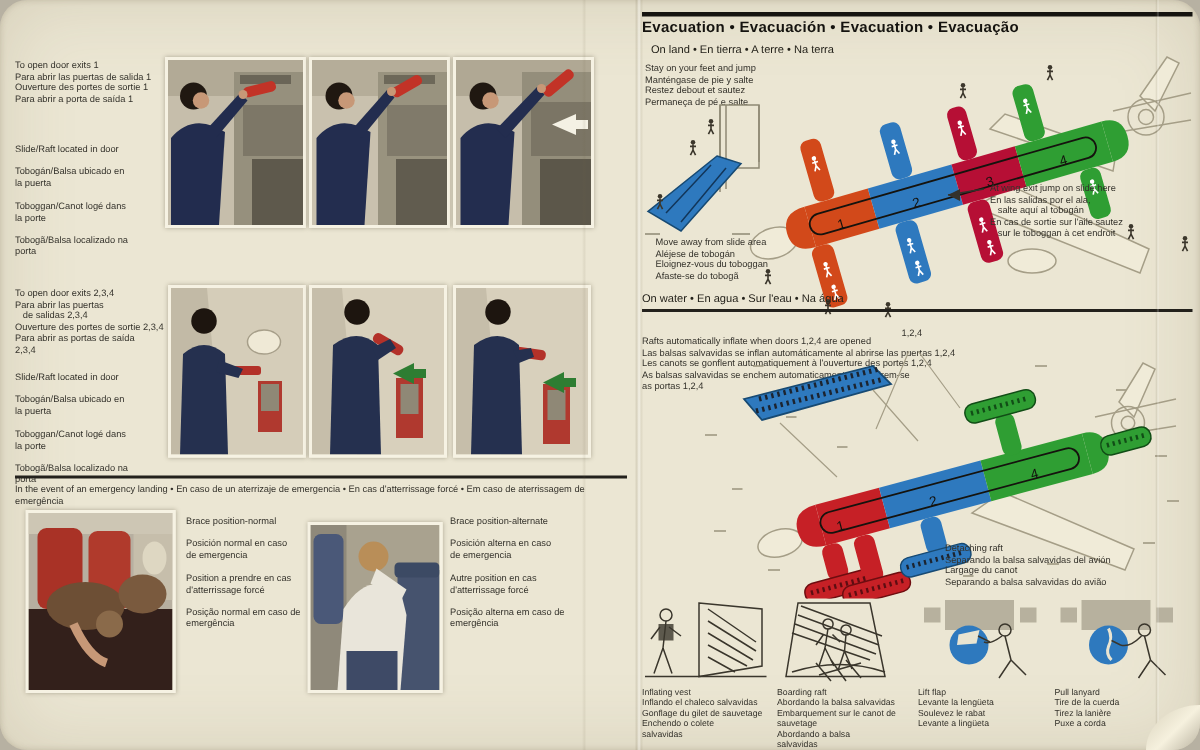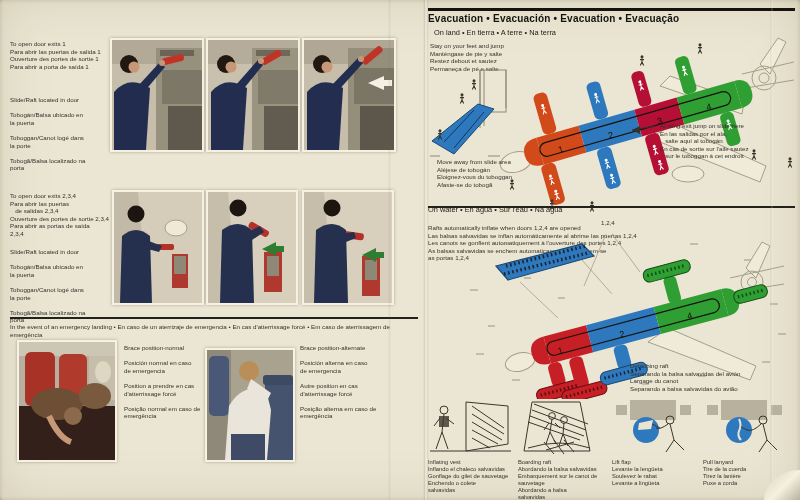--- a/index.html
+++ b/index.html
@@ -1,17 +1,17 @@
 <!DOCTYPE html>
 <html><head>
 <meta charset="utf-8">
 <style>
   html,body{margin:0;padding:0;background:#b7b1a2;font-family:"Liberation Sans",sans-serif;}
   #stage{position:relative;width:800px;height:500px;overflow:hidden;}
-  .card{position:absolute;inset:0;background:#ebe6d3;border-radius:4px;
+  .card{position:absolute;inset:0;background:#ebe6d3;border-radius:18px;
         box-shadow:inset 0 0 50px rgba(140,128,95,.22), inset 0 0 4px rgba(90,80,55,.25);overflow:hidden;}
   .crease{position:absolute;top:0;height:100%;pointer-events:none;}
   .crease.main{left:423px;width:6px;background:linear-gradient(90deg,rgba(110,100,72,0),rgba(110,100,72,.16),rgba(255,255,255,.4),rgba(110,100,72,.10),rgba(110,100,72,0));}
   .crease.faint{left:388px;width:3px;background:linear-gradient(90deg,rgba(110,100,72,0),rgba(110,100,72,.10),rgba(110,100,72,0));}
   .crease.right{left:770px;width:3px;background:linear-gradient(90deg,rgba(110,100,72,0),rgba(110,100,72,.12),rgba(255,255,255,.25),rgba(110,100,72,0));}
   .curl{position:absolute;right:0;bottom:0;width:36px;height:30px;
         background:linear-gradient(315deg,#b9b2a0 0%,#f6f1de 45%,#e2dcc7 80%,rgba(226,220,199,0) 100%);
         border-top-left-radius:100% 100%;}
   .t{position:absolute;color:#34322b;font-size:6.2px;line-height:7.6px;white-space:pre-line;}
   .tw{white-space:pre-wrap;}
@@ -319,21 +319,21 @@
 Aléjese de tobogán
 Eloignez-vous du toboggan
 Afaste-se do tobogã</div>
       <div class="t tw" style="left:660px;top:122px;width:135px">At wing exit jump on slide here
 En las salidas por el ala,
    salte aquí al tobogán
 En cas de sortie sur l'aile sautez
    sur le toboggan à cet endroit</div>
 
       <div class="rule" style="left:428px;top:206px;width:367px;height:2px"></div>
-      <div class="h2" style="left:428px;top:205px">On water • En agua • Sur l'eau • Na água</div>
+      <div class="h2" style="left:428px;top:194px">On water • En agua • Sur l'eau • Na água</div>
       <div class="t" style="left:428px;top:224px;width:260px">Rafts automatically inflate when doors 1,2,4 are opened
 Las balsas salvavidas se inflan automáticamente al abrirse las puertas 1,2,4
 Les canots se gonflent automatiquement à l'ouverture des portes 1,2,4
 As balsas salvavidas se enchem automaticamente ao abrirem-se
 as portas 1,2,4</div>
       <div class="lbl-small" style="left:601px;top:219px">1,2,4</div>
 
       <div class="diag" style="left:462px;top:234px">
         <svg width="335" height="165" viewBox="0 0 335 165">
           <path d="M144,0 L122,52 M150,0 L178,38" stroke="#a59e87" stroke-width=".8" fill="none"></path>

